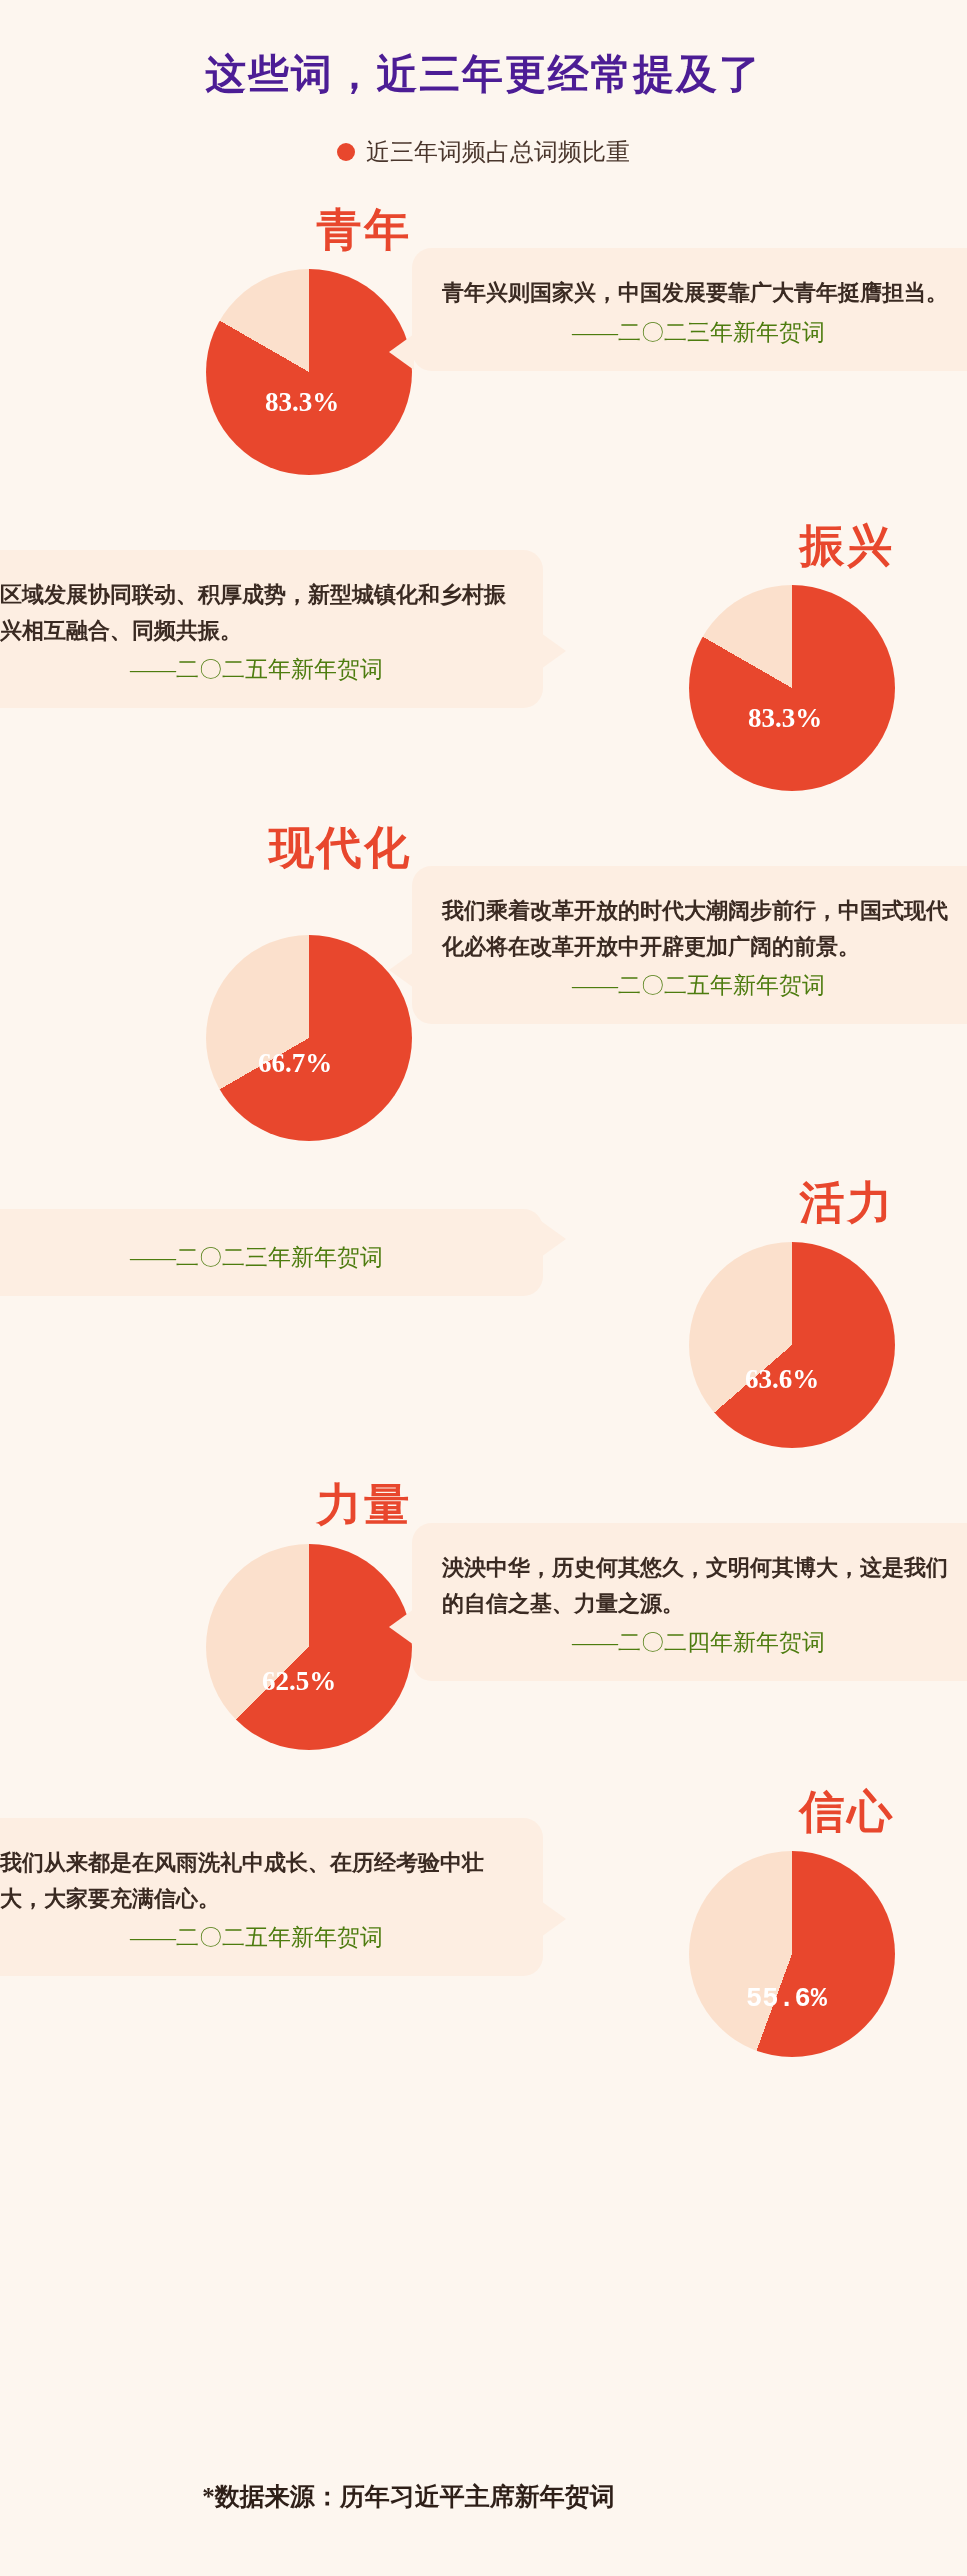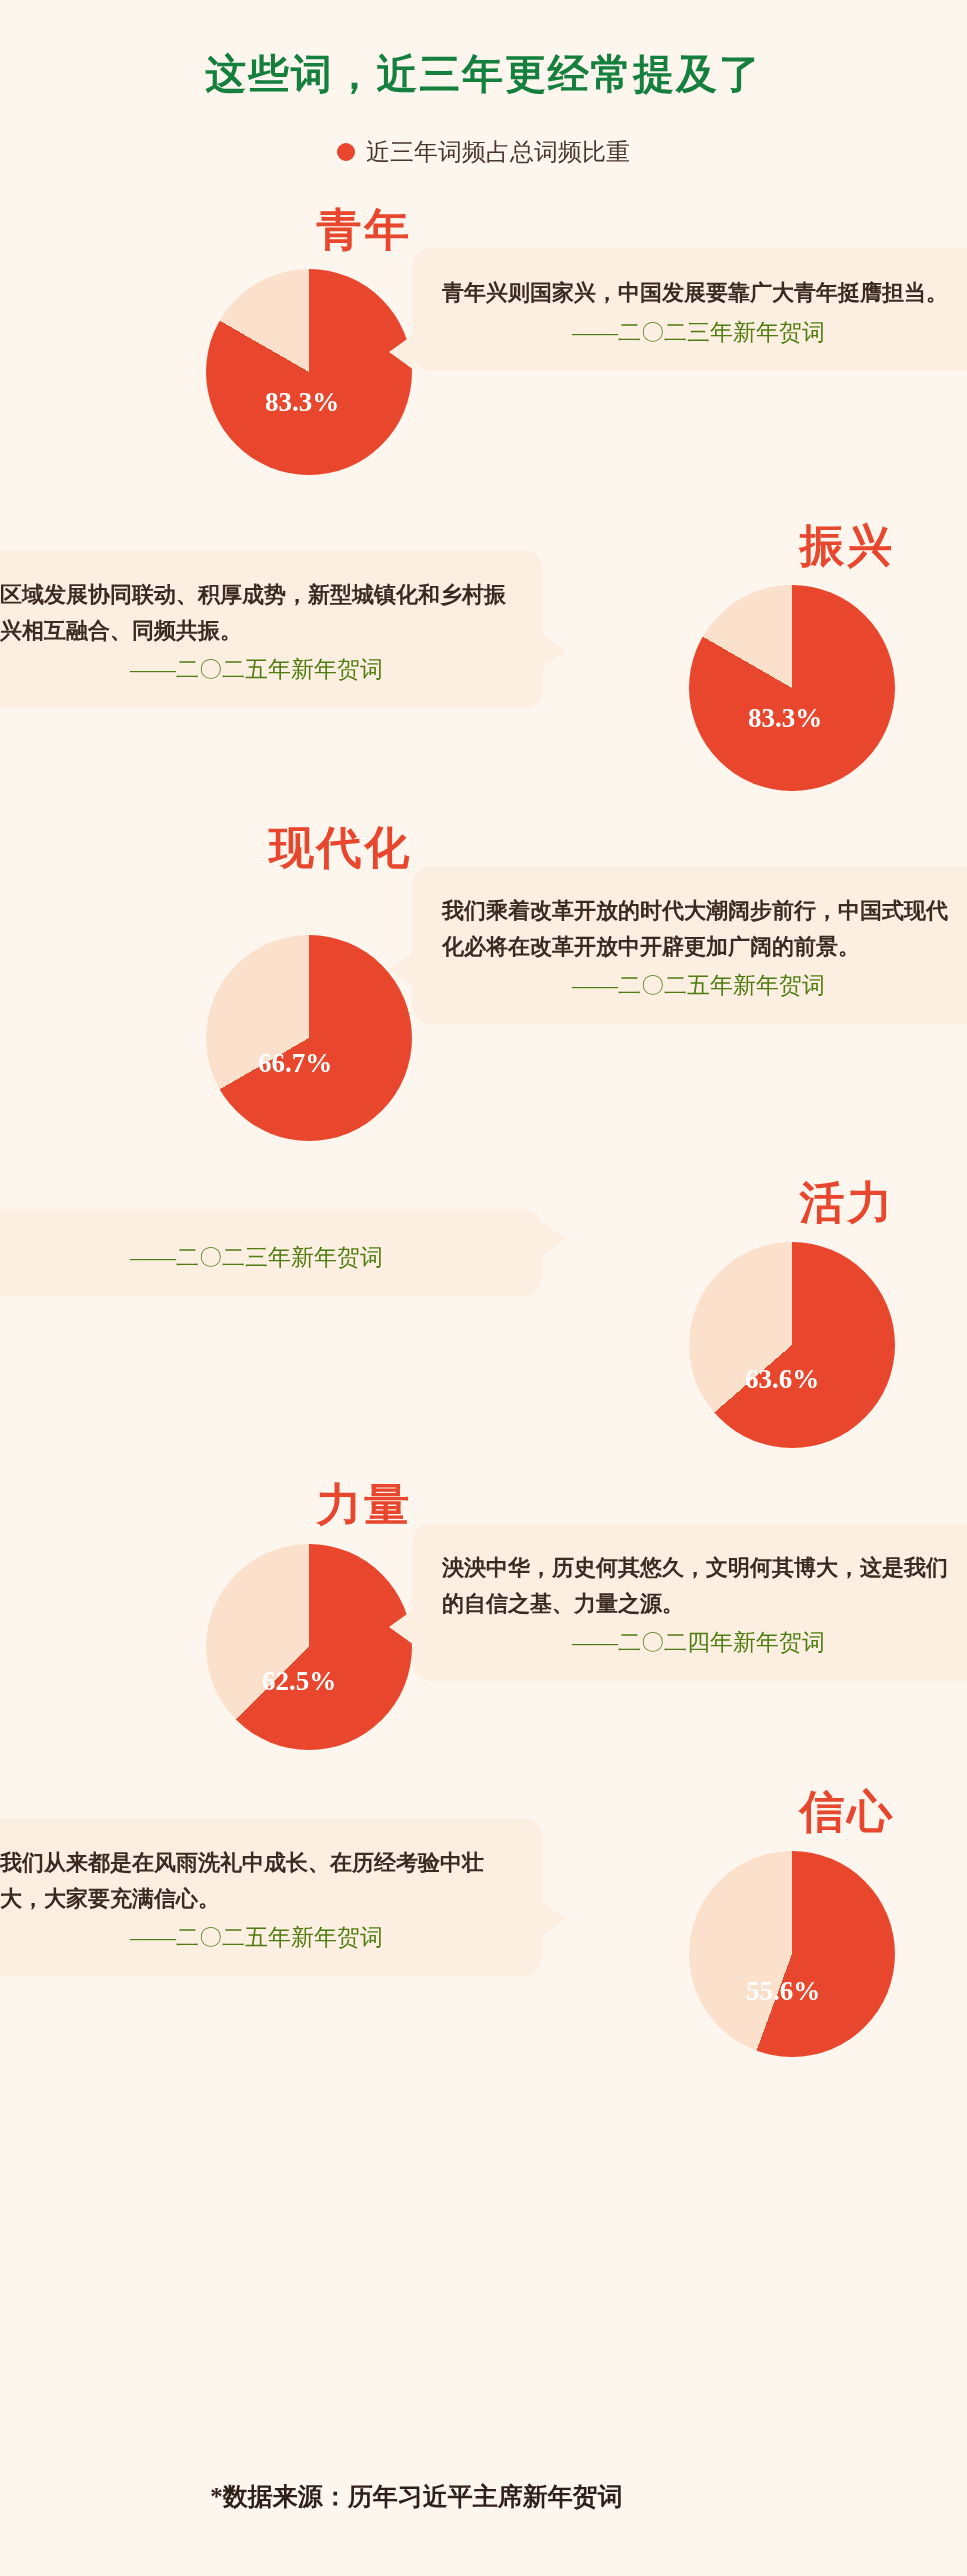--- a/index.html
+++ b/index.html
@@ -16,21 +16,21 @@
     width: 967px;
     height: 2576px;
     padding: 0 54px;
     position: relative;
   }
   .title {
     text-align: center;
     font-size: 41px;
     font-weight: bold;
     letter-spacing: 1.8px;
-    color: #15803d;
+    color: #4c1d95;
     padding-top: 47px;
   }
   .legend {
     display: flex;
     align-items: center;
     justify-content: center;
     gap: 11px;
     margin-top: 34px;
   }
   .legend-dot {
@@ -130,21 +130,21 @@
     bottom: 39px;
     width: 0; height: 0;
     border-top: 18px solid transparent;
     border-bottom: 18px solid transparent;
     border-left: 25px solid #fdeee2;
   }
 
   .footer {
     position: absolute;
     bottom: 63px;
-    left: 8px;
+    left: 0;
     width: 817px;
     text-align: center;
     font-size: 25px;
     font-weight: bold;
     color: #2e1f18;
     font-family: "Liberation Serif", "DejaVu Serif", serif;
   }
 </style>
 </head>
 <body>
@@ -236,21 +236,21 @@
       </div>
     </div>
   </div>
 
   <div class="row reverse" style="margin-top:32px;">
     <div class="row-inner">
       <div class="chart-block" style="margin-right:18px;">
         <div class="word">信心</div>
         <div class="pie-wrap">
           <div class="pie" style="background: conic-gradient(from 0deg, #e8472d 0 55.6%, #fbe0cc 55.6% 100%);"></div>
-          <div class="pie-label" style="left:57px; top:125px;">55.6%</div>
+          <div class="pie-label" style="left:57px; top:133px;font-family:Liberation Mono, monospace;">55.6%</div>
         </div>
       </div>
       <div class="bubble tail-right" style="margin-top:36px;">
         <div class="quote">我们从来都是在风雨洗礼中成长、在历经考验中壮大，大家要充满信心。</div>
         <div class="source">——二〇二五年新年贺词</div>
       </div>
     </div>
   </div>
 
   <div class="footer">*数据来源：历年习近平主席新年贺词</div>

